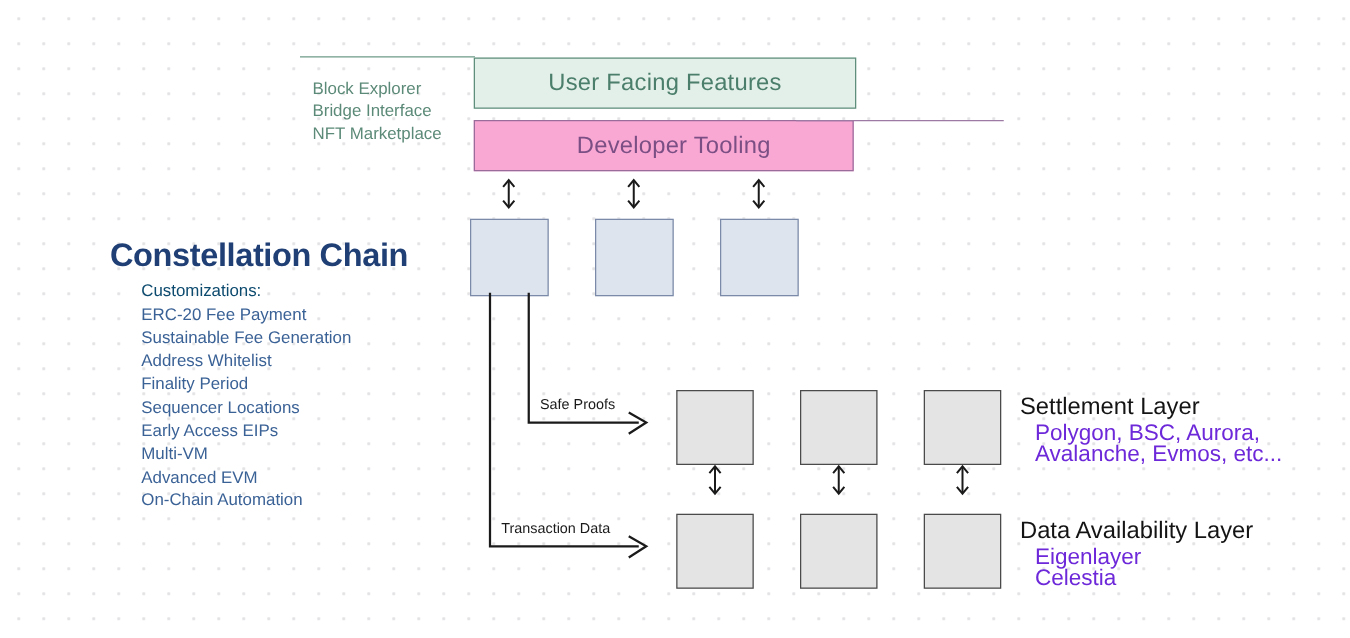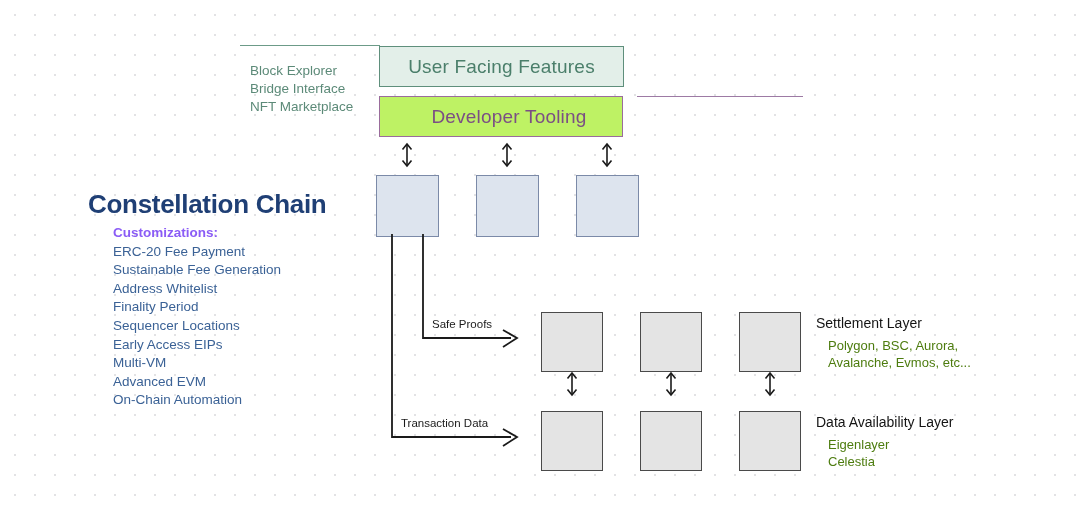--- a/index.html
+++ b/index.html
@@ -26,28 +26,28 @@
   
   .hdr-box {
     box-sizing: border-box;
     display: flex;
     align-items: center;
     justify-content: center;
     font-size: 19px;
     letter-spacing: 0.2px;
   }
   .hdr-green {
-    left: 379px; top: 46px; width: 245px; height: 41px;
+    left: 379px; top: 46px; width: 306px; height: 41px;
     background: #e3efe9;
     border: 1.4px solid #5f8f7c;
     color: #4b7f6b;
   }
   .hdr-purple {
-    left: 379px; top: 96px; width: 244px; height: 41px;
-    background: #bef264;
+    left: 379px; top: 96px; width: 304px; height: 41px;
+    background: #f9a8d4;
     border: 1.4px solid #9a6c9c;
     color: #7b4f84;
     padding-left: 16px;
   }
 
   
   .rule-green {
     left: 240px; top: 45px; width: 140px; height: 0;
     border-top: 1.6px solid #6c9b88;
   }
@@ -75,22 +75,22 @@
     white-space: nowrap;
   }
   .cust-block {
     left: 113px; top: 224px;
     font-size: 13.5px;
     line-height: 18.6px;
     color: #3b6296;
     white-space: nowrap;
   }
   .cust-block .cust-head {
-    font-weight: bold;
-    color: #8b5cf6;
+    font-weight: normal;
+    color: #0c4a6e;
   }
 
   
   .blue-box {
     box-sizing: border-box;
     width: 63px; height: 62px;
     background: #dde4ee;
     border: 1.6px solid #7b8aa8;
   }
   .bb1 { left: 376px; top: 175px; }
@@ -131,28 +131,28 @@
   .conn-label {
     font-size: 11.5px;
     color: #1a1a1a;
     white-space: nowrap;
   }
   .lbl-fp { left: 432px; top: 318px; }
   .lbl-td { left: 401px; top: 417px; }
 
   
   .layer-title {
-    font-size: 14px;
+    font-size: 19px;
     color: #141414;
     white-space: nowrap;
   }
   .layer-sub {
-    font-size: 13px;
+    font-size: 18px;
     line-height: 16.5px;
-    color: #4d7c0f;
+    color: #6d28d9;
     white-space: nowrap;
   }
   .lt-settle { left: 816px; top: 315px; }
   .ls-settle { left: 828px; top: 338px; }
   .lt-da { left: 816px; top: 414px; }
   .ls-da { left: 828px; top: 437px; }
 </style>
 </head>
 <body>
 

